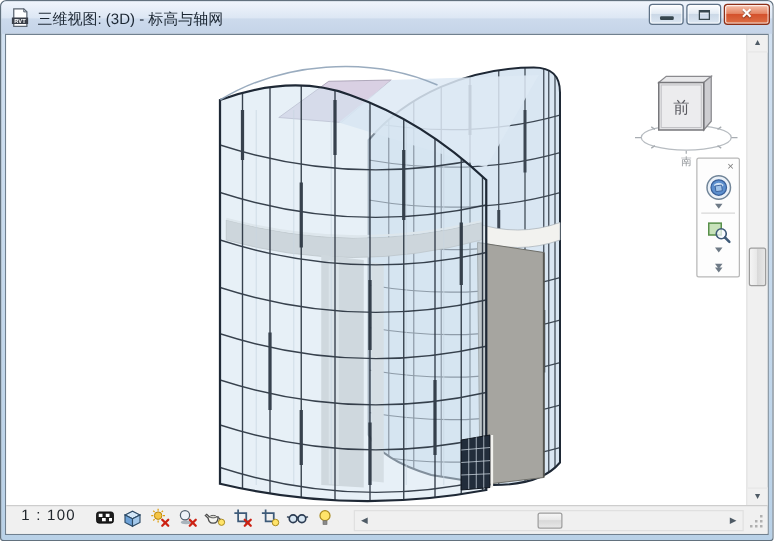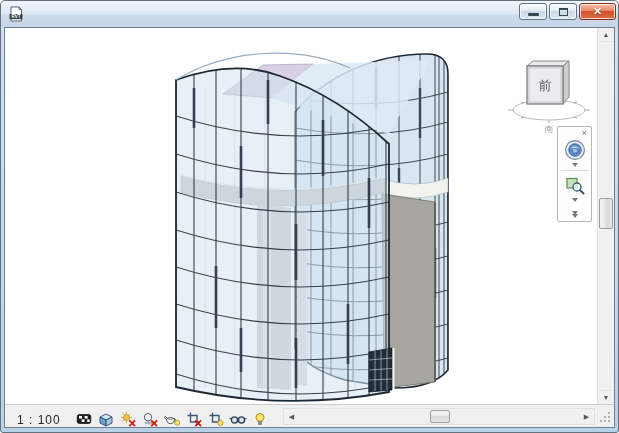--- a/index.html
+++ b/index.html
@@ -38,21 +38,21 @@
   
   .vscroll{position:absolute;top:0;right:0;bottom:23px;width:17px;background:#f0f0f0;border-left:1px solid #e2e2e2;}
   .vscroll .arrow{position:absolute;left:0;width:100%;height:14px;font-size:7px;color:#4f5b66;text-align:center;line-height:14px;background:#f0f0f0;}
   .vscroll .up{top:0;border-bottom:1px solid #e6e6e6;}
   .vscroll .down{bottom:0;border-top:1px solid #e6e6e6;}
   .vthumb{position:absolute;left:1px;width:14px;top:170px;height:31px;border:1px solid #9d9d9d;border-radius:2px;
     background:linear-gradient(90deg,#f4f4f4,#e8e8e8 45%,#d9d9d9 50%,#e6e6e6);}
 
   
   .bottombar{position:absolute;left:0;right:0;bottom:0;height:23px;background:#f0f0f0;border-top:1px solid #cdcdcd;}
-  .viewbar{position:absolute;left:0;top:0;width:278px;height:100%;display:flex;align-items:flex-end;}
+  .viewbar{position:absolute;left:0;top:0;width:278px;height:100%;display:flex;align-items:flex-start;}
   .scale{font-size:12px;color:#20262c;margin-left:12px;margin-right:14px;white-space:nowrap;letter-spacing:1px;}
   .vcicon{width:18px;height:17px;margin-right:4px;display:inline-flex;align-items:center;justify-content:center;cursor:default;}
   .hscroll{position:absolute;left:278px;right:19px;top:3px;height:17px;background:#f0f0f0;border:1px solid #e0e0e0;}
   .hscroll .arrow{position:absolute;top:0;width:15px;height:100%;font-size:7px;color:#4f5b66;text-align:center;line-height:15px;}
   .hscroll .left{left:0;}
   .hscroll .right{right:0;}
   .hthumb{position:absolute;left:146px;top:1px;width:20px;height:13px;border:1px solid #9d9d9d;border-radius:2px;
     background:linear-gradient(#f6f6f6,#e8e8e8 45%,#d8d8d8 50%,#e7e7e7);}
   .grip{position:absolute;right:0;bottom:0;width:19px;height:22px;}
 
@@ -75,20 +75,21 @@
 
 <div class="win">
 
   <div class="titlebar">
     <svg class="title-icon" viewBox="0 0 16 16">
       <polygon points="3,1 11,1 13.5,3.5 13.5,15 3,15" fill="#ffffff" stroke="#5a6470" stroke-width="1"></polygon>
       <polygon points="11,1 13.5,3.5 11,3.5" fill="#c9d2da" stroke="#5a6470" stroke-width=".8"></polygon>
       <rect x="1.5" y="8" width="13" height="5.2" fill="#3a3f49"></rect>
       <text x="8" y="12.2" font-size="4.6" font-weight="bold" fill="#ffffff" text-anchor="middle" font-family="Liberation Sans, sans-serif">RVT</text>
     </svg>
+    <span class="title-text">三维视图: (3D) - 标高与轴网</span>
 
     <div class="tbtn min">
       <div class="min-glyph"></div>
     </div>
     <div class="tbtn max">
       <div class="max-glyph"></div>
     </div>
     <div class="tbtn close">
       <span>✕</span>
     </div>

